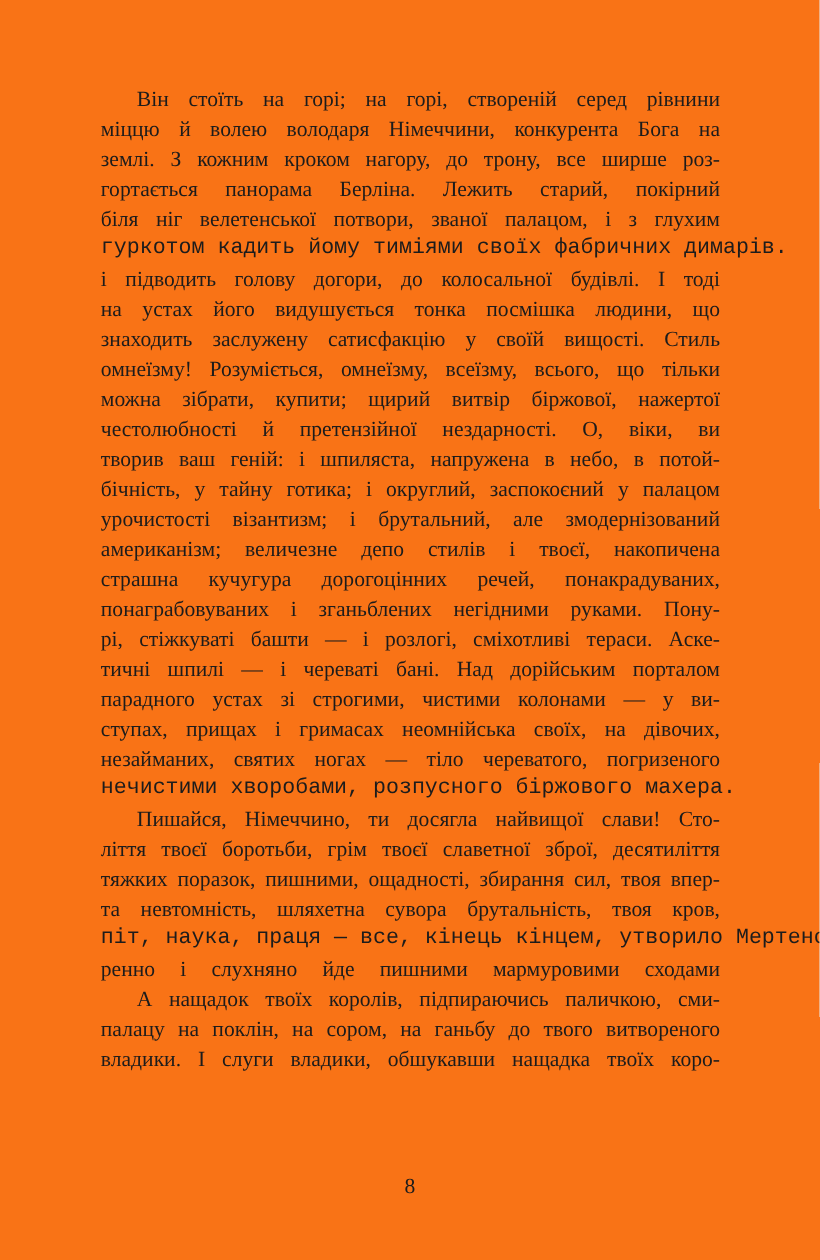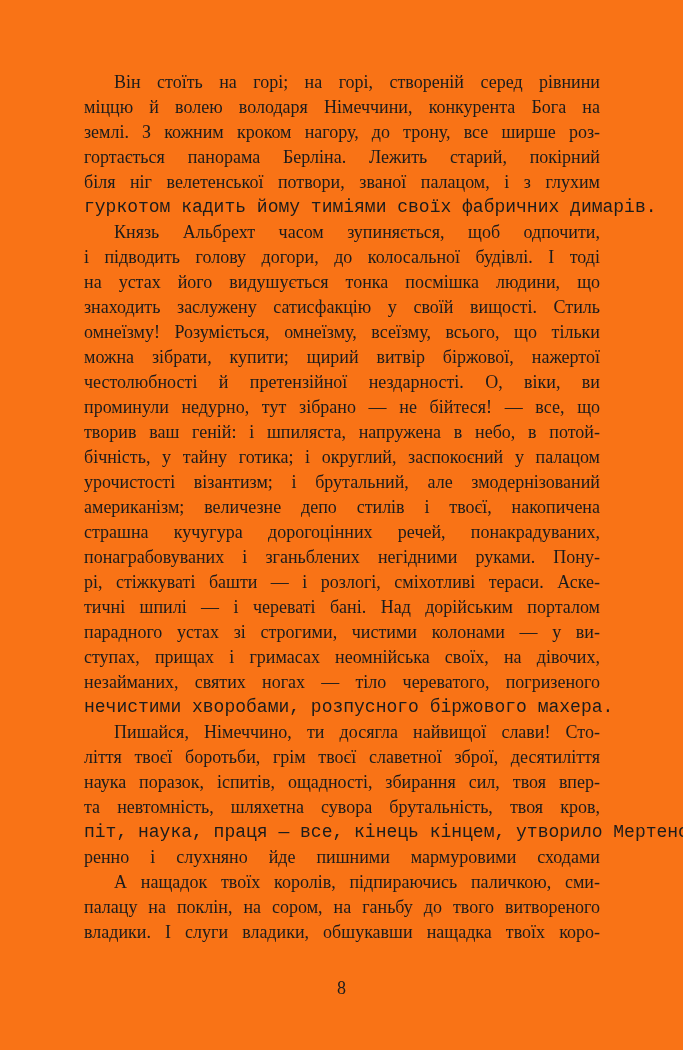--- a/index.html
+++ b/index.html
@@ -59,45 +59,43 @@
   <div class="text-block">
       <div class="paragraph">
         <div class="line first">Він стоїть на горі; на горі, створеній серед рівнини</div>
         <div class="line">міццю й волею володаря Німеччини, конкурента Бога на</div>
         <div class="line">землі. З кожним кроком нагору, до трону, все ширше роз-</div>
         <div class="line">гортається панорама Берліна. Лежить старий, покірний</div>
         <div class="line">біля ніг велетенської потвори, званої палацом, і з глухим</div>
         <div class="line last">гуркотом кадить йому тиміями своїх фабричних димарів.</div>
       </div>
       <div class="paragraph">
-        <div class="line first">Князь Альбрехт часом зупиняється, щоб одпочити,</div>
         <div class="line">і підводить голову догори, до колосальної будівлі. І тоді</div>
         <div class="line">на устах його видушується тонка посмішка людини, що</div>
         <div class="line">знаходить заслужену сатисфакцію у своїй вищості. Стиль</div>
         <div class="line">омнеїзму! Розуміється, омнеїзму, всеїзму, всього, що тільки</div>
         <div class="line">можна зібрати, купити; щирий витвір біржової, нажертої</div>
         <div class="line">честолюбності й претензійної нездарності. О, віки, ви</div>
-        <div class="line">проминули недурно, тут зібрано — не бійтеся! — все, що</div>
         <div class="line">творив ваш геній: і шпиляста, напружена в небо, в потой-</div>
         <div class="line">бічність, у тайну готика; і округлий, заспокоєний у палацом</div>
         <div class="line">урочистості візантизм; і брутальний, але змодернізований</div>
         <div class="line">американізм; величезне депо стилів і твоєї, накопичена</div>
         <div class="line">страшна кучугура дорогоцінних речей, понакрадуваних,</div>
         <div class="line">понаграбовуваних і зганьблених негідними руками. Пону-</div>
         <div class="line">рі, стіжкуваті башти — і розлогі, сміхотливі тераси. Аске-</div>
         <div class="line">тичні шпилі — і череваті бані. Над дорійським порталом</div>
         <div class="line">парадного устах зі строгими, чистими колонами — у ви-</div>
         <div class="line">ступах, прищах і гримасах неомнійська своїх, на дівочих,</div>
         <div class="line">незайманих, святих ногах — тіло череватого, погризеного</div>
         <div class="line last">нечистими хворобами, розпусного біржового махера.</div>
       </div>
       <div class="paragraph">
         <div class="line first">Пишайся, Німеччино, ти досягла найвищої слави! Сто-</div>
         <div class="line">ліття твоєї боротьби, грім твоєї славетної зброї, десятиліття</div>
-        <div class="line">наука поразок, іспитів, ощадності, збирання сил, твоя впер-</div>
+        <div class="line">тяжких поразок, пишними, ощадності, збирання сил, твоя впер-</div>
         <div class="line">та невтомність, шляхетна сувора брутальність, твоя кров,</div>
         <div class="line last">піт, наука, праця — все, кінець кінцем, утворило Мертенса!</div>
       </div>
       <div class="paragraph">
         <div class="line">ренно і слухняно йде пишними мармуровими сходами</div>
         <div class="line first">А нащадок твоїх королів, підпираючись паличкою, сми-</div>
         <div class="line">палацу на поклін, на сором, на ганьбу до твого витвореного</div>
         <div class="line">владики. І слуги владики, обшукавши нащадка твоїх коро-</div>
       </div>
     </div>

